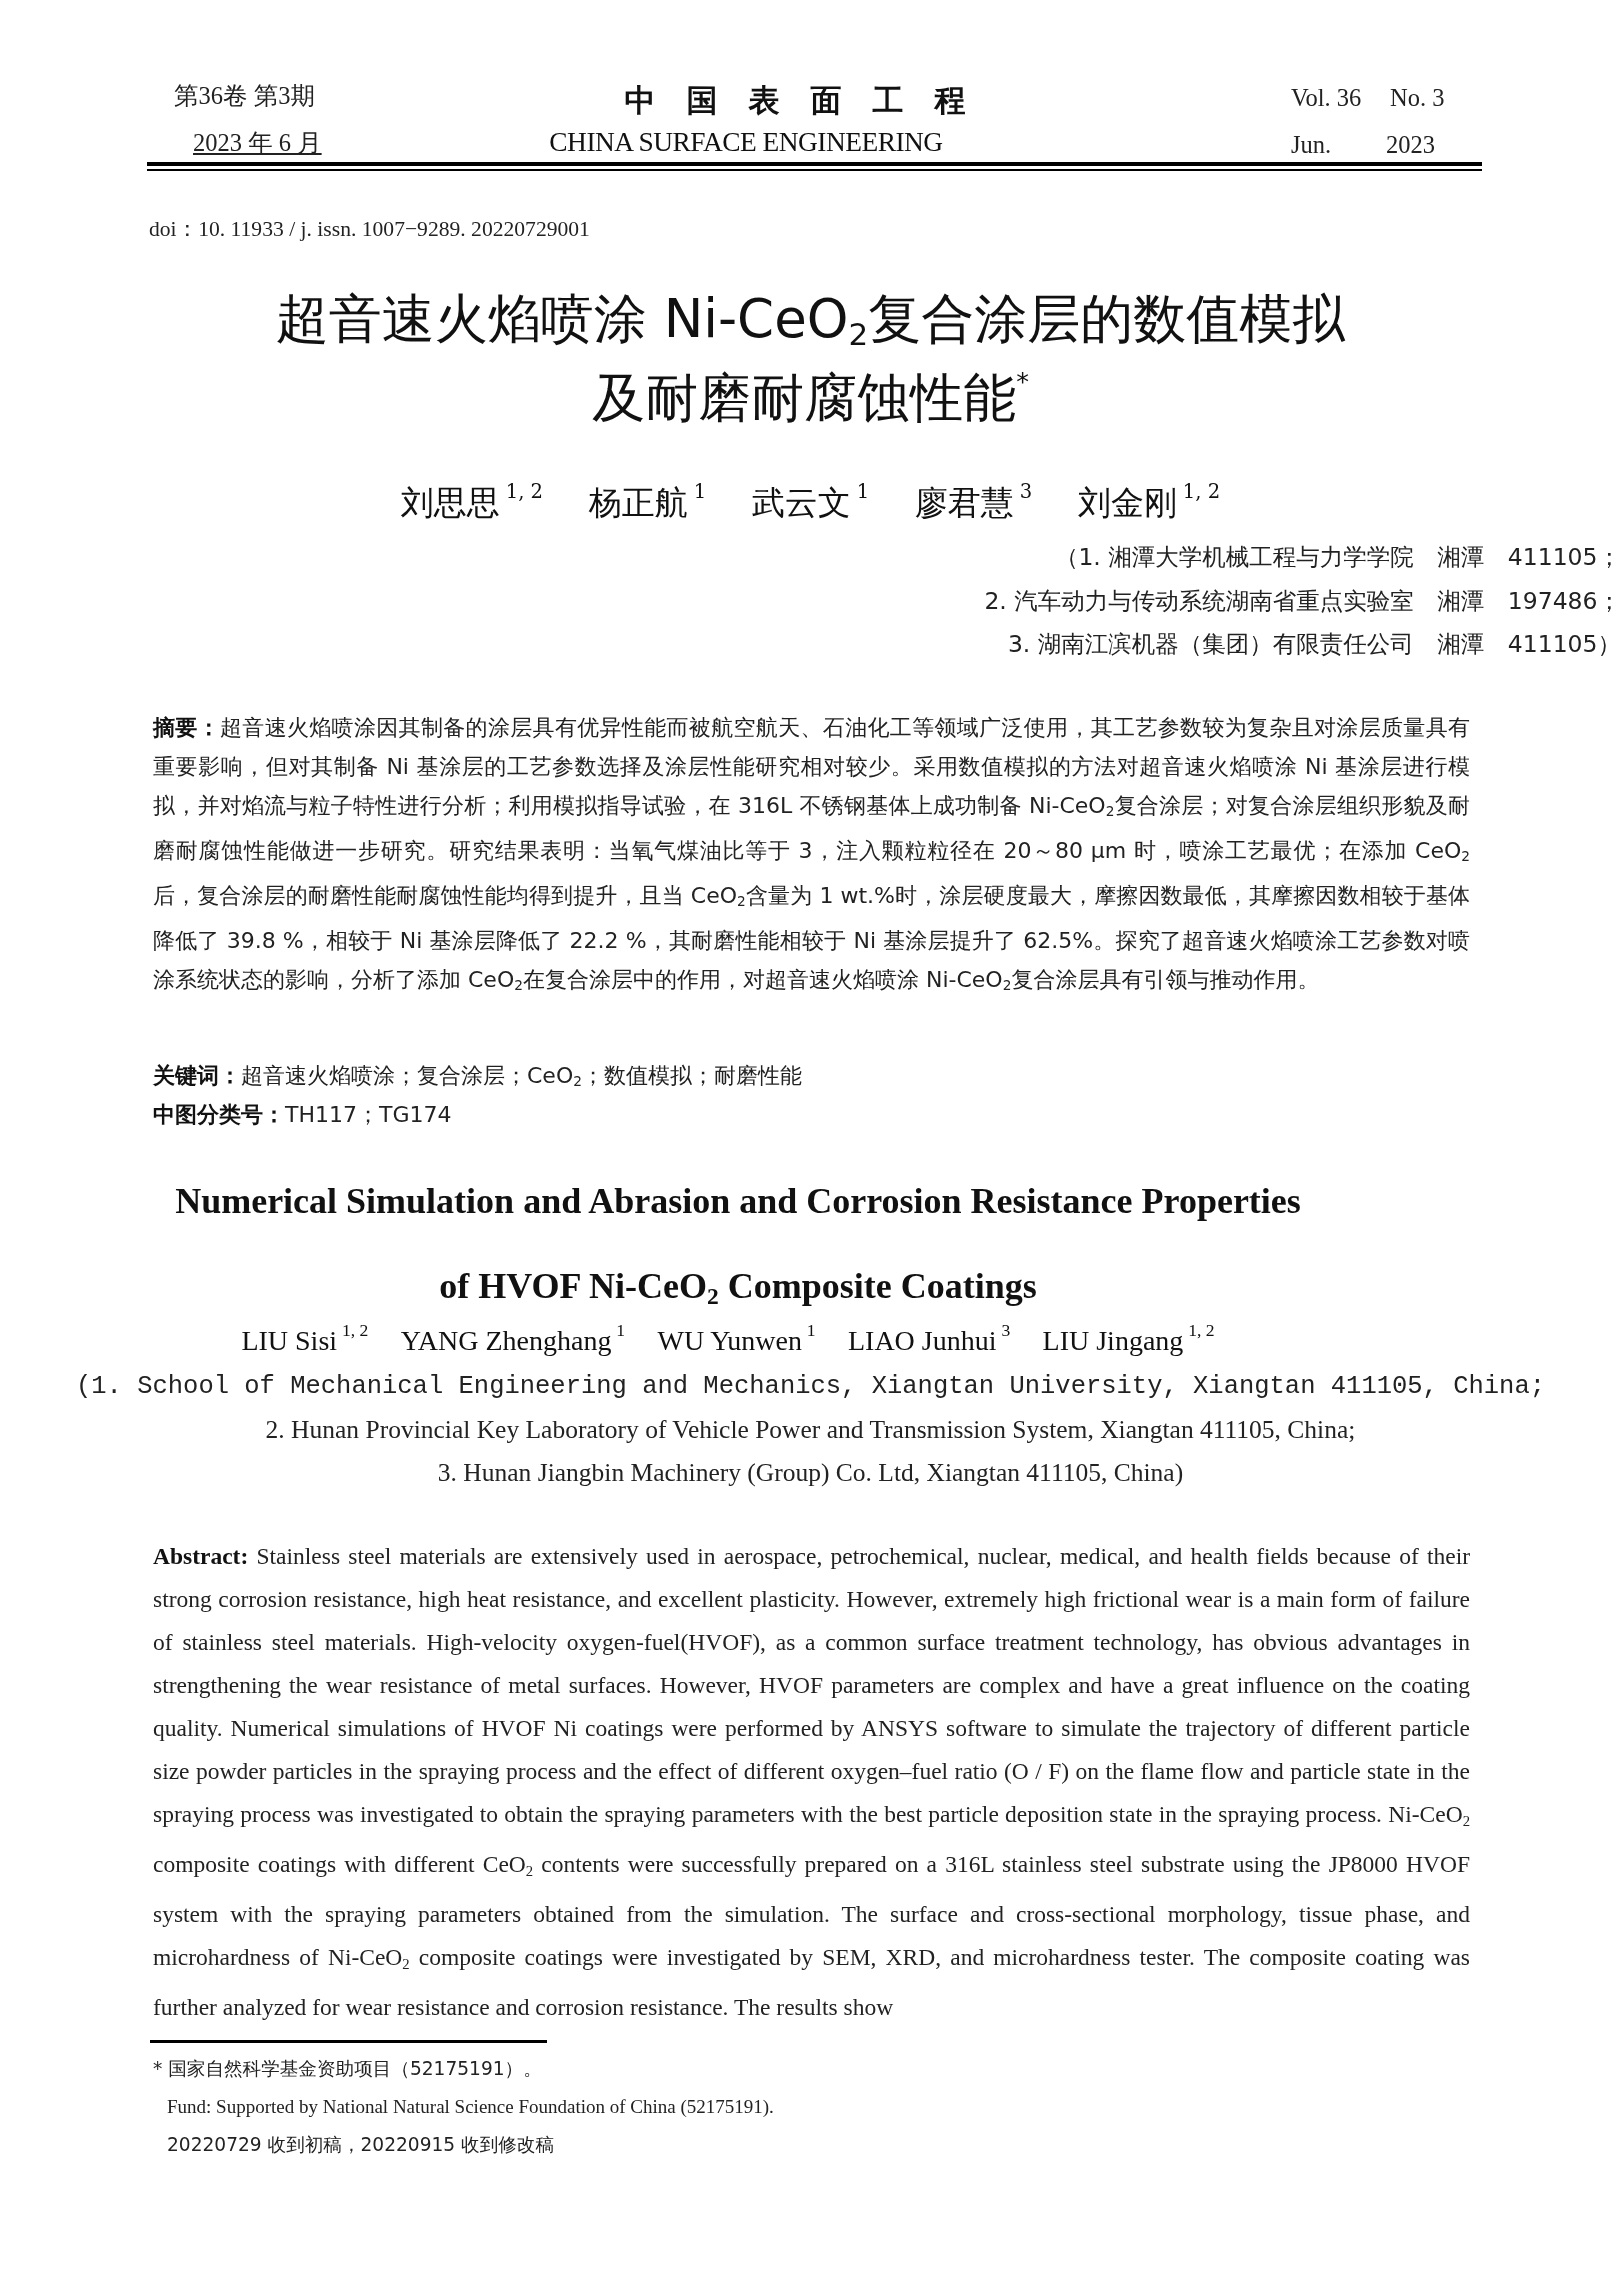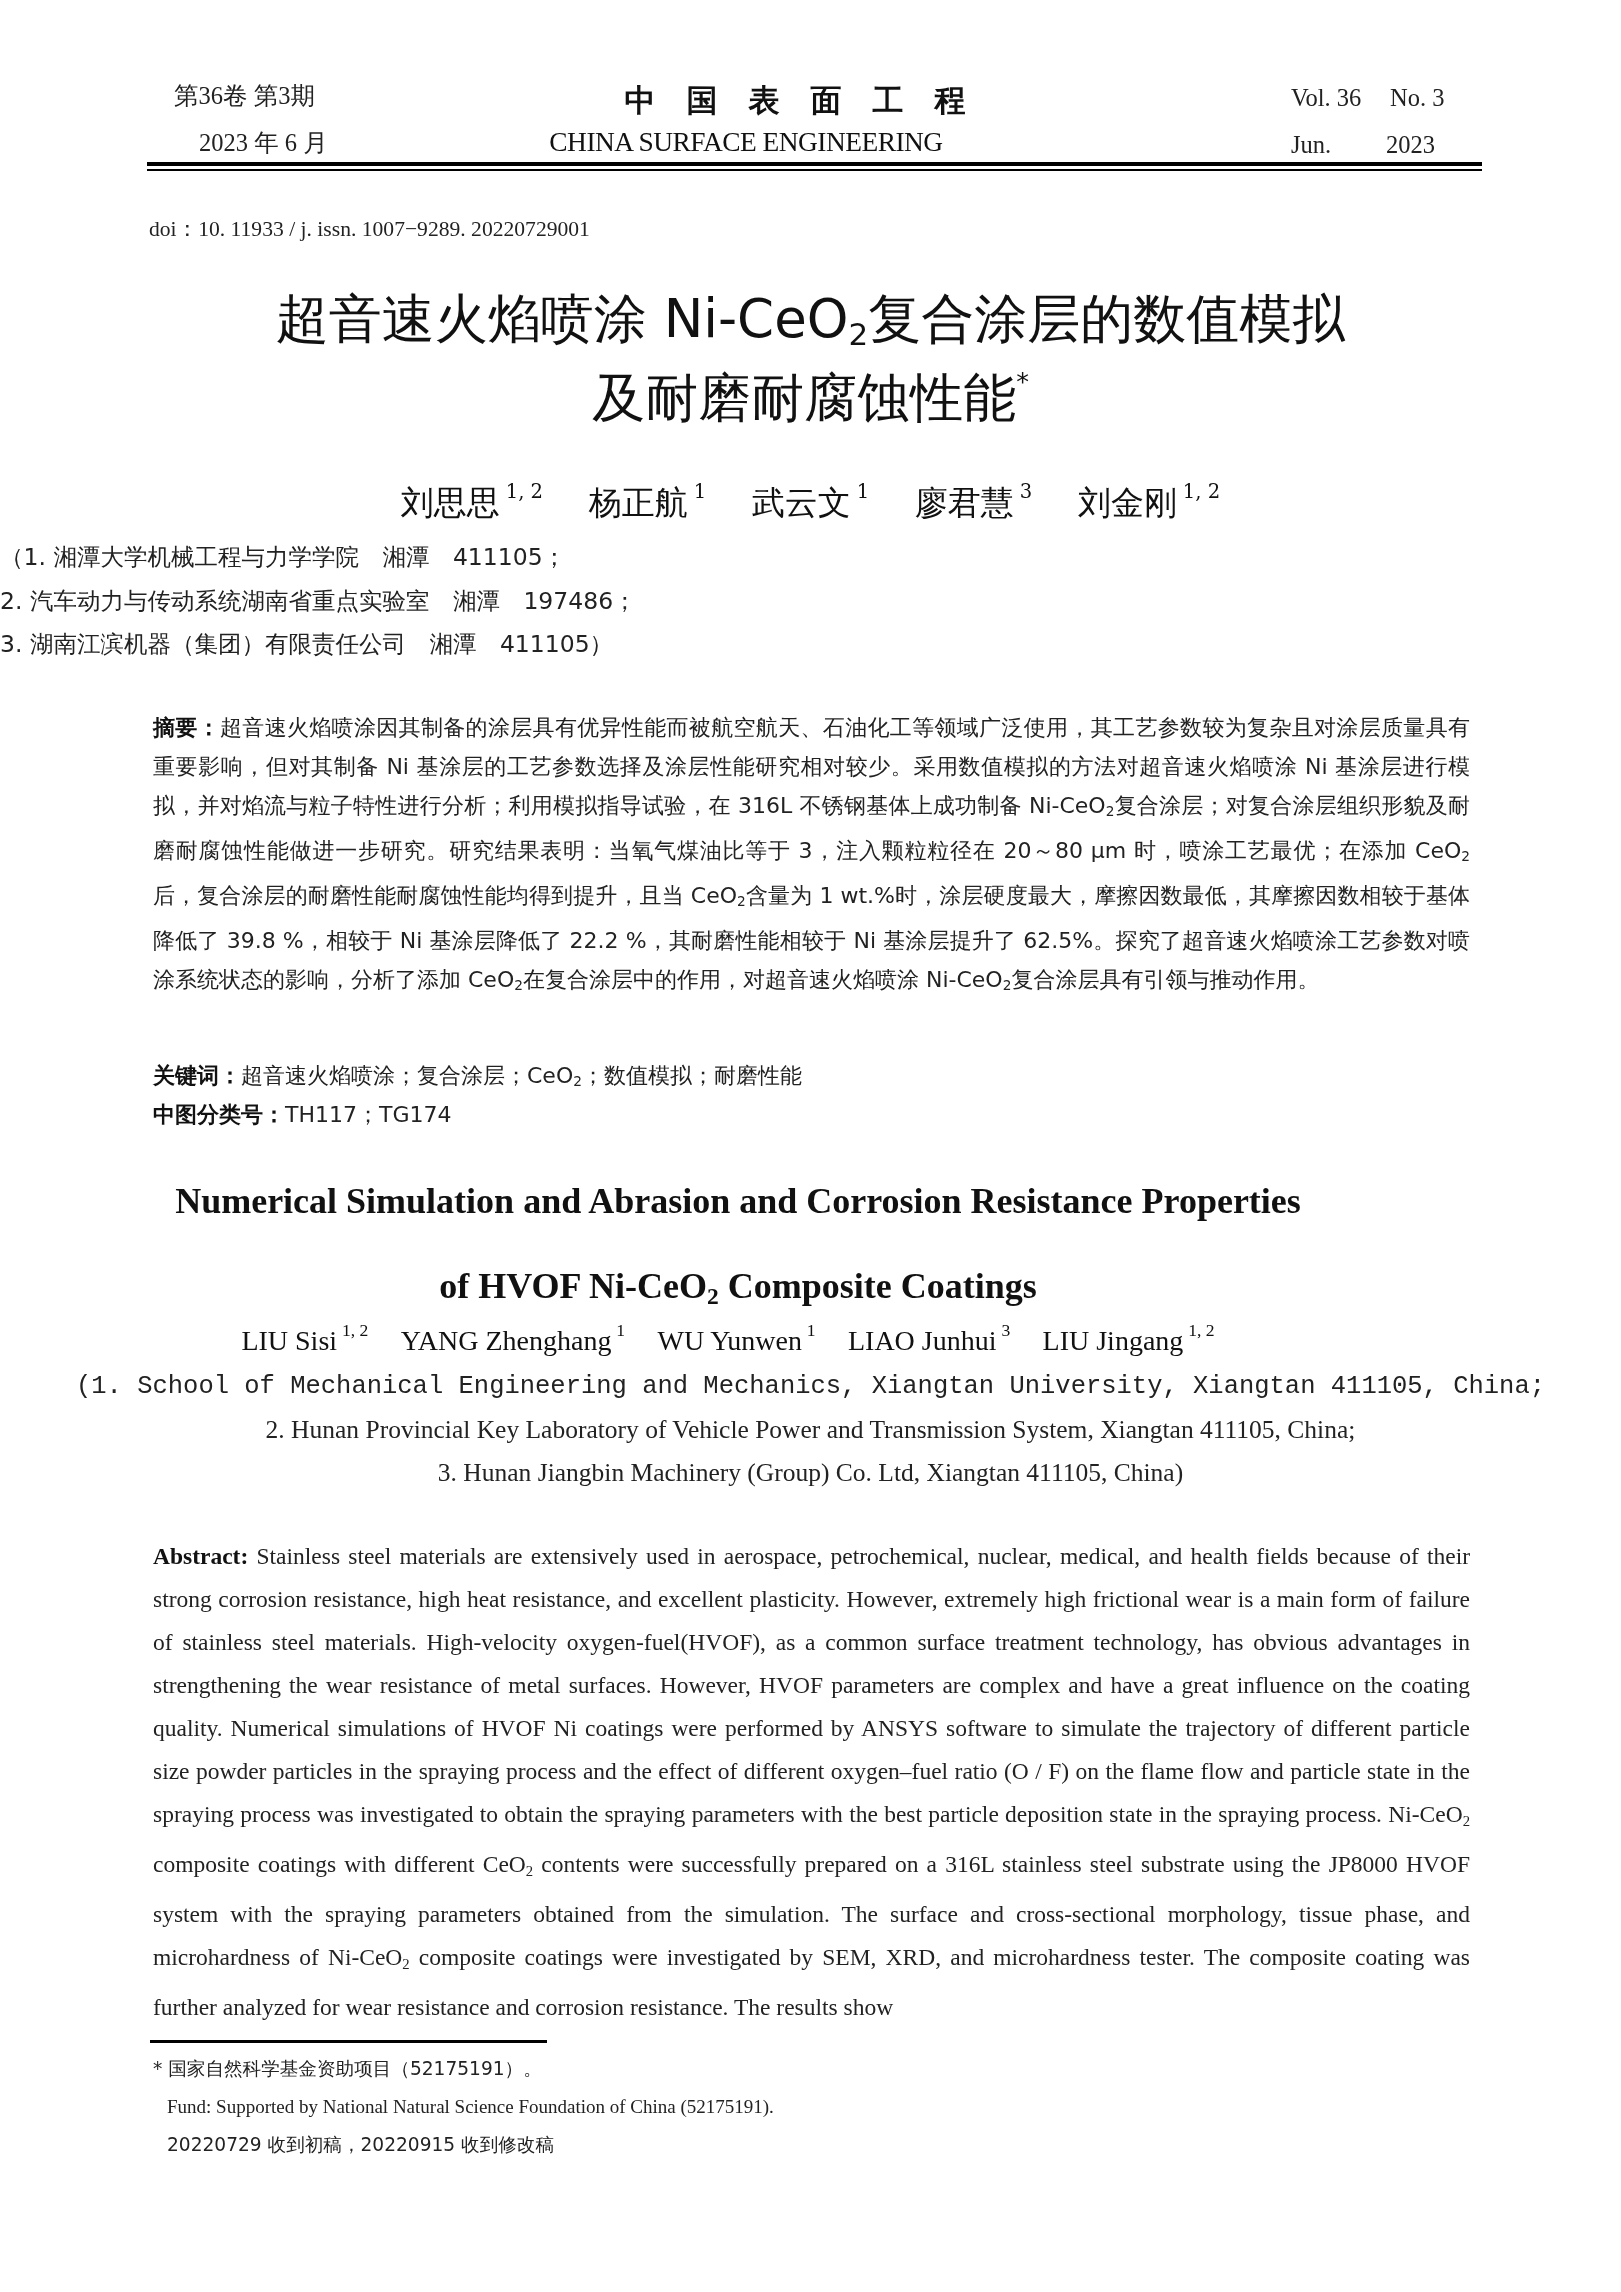--- a/index.html
+++ b/index.html
@@ -19,21 +19,21 @@
     .doi { left: 149px; top: 214px; font-size: 21.6px; color:#222; }
 
     .title-cn { left: 0; width: 1621px; text-align: center; font-family: "DejaVu Sans", sans-serif; font-size: 53px; line-height: 1; color:#111; }
     .title-cn sub { font-size: 31px; vertical-align: -7.8px; }
     .title-cn sup { font-size: 25.5px; vertical-align: 25.5px; }
 
     .authors-cn { left: 0; width: 1621px; text-align: center; top: 480px; font-size: 33px; font-family: "DejaVu Serif", serif; }
     .authors-cn .au { margin: 0 17.6px; }
     .authors-cn sup { font-size: 19.6px; vertical-align: 15.7px; margin-left: 5.9px; }
 
-    .aff-cn { left: 0; width: 1621px; text-align: left; font-size: 23.5px; font-family: "DejaVu Sans", sans-serif; color:#222; }
+    .aff-cn { left: 0; width: 1621px; text-align: right; font-size: 23.5px; font-family: "DejaVu Sans", sans-serif; color:#222; }
 
     .para-cn { left: 153px; width: 1317px; font-size: 22px; font-family: "DejaVu Sans", sans-serif; line-height: 39px; text-align: justify; color:#222; }
     .para-cn b { font-family: "DejaVu Sans", sans-serif; font-weight: bold; color:#111; }
     .para-cn sub { font-size: 13.7px; vertical-align: -2.9px; }
     .kw { left: 153px; font-size: 22px; font-family: "DejaVu Sans", sans-serif; color:#222; }
     .kw b { font-weight: bold; color:#111; }
     .kw sub { font-size: 13.7px; vertical-align: -2.9px; }
 
     .title-en { left: 0; width: 1476px; text-align: center; font-size: 36px; font-weight: bold; line-height: 49px; font-family: "Liberation Serif", serif; }
     .title-en sub { font-size: 23.5px; vertical-align: -5.9px; }
@@ -48,21 +48,21 @@
     .abstract-en sub { font-size: 14.7px; vertical-align: -3.9px; }
 
     .fn-rule { left: 150px; width: 397px; top: 2040px; height: 2.9px; background: #000; }
     .fn { left: 153px; font-size: 19px; color:#222; }
     .fn-cn { font-family: "DejaVu Sans", sans-serif; font-size: 18.6px; }
   </style>
 </head>
 <body>
 
 <div class="abs hdr-left" style="top:84px;">第36卷 第3期</div>
-<div class="abs hdr-left" style="top:131px; left:199px;">2023 年 6 月</div>
+<div class="abs hdr-left" style="top:131px; left:193px;text-decoration:underline;">2023 年 6 月</div>
 <div class="abs hdr-center-cn">中国表面工程</div>
 <div class="abs hdr-center-en">CHINA SURFACE ENGINEERING</div>
 <div class="abs hdr-right" style="left:1291px; top:86px;">Vol. 36</div>
 <div class="abs hdr-right" style="left:1390px; top:86px;">No. 3</div>
 <div class="abs hdr-right" style="left:1291px; top:133px;">Jun.</div>
 <div class="abs hdr-right" style="left:1386px; top:133px;">2023</div>
 <div class="abs rule-thick"></div>
 <div class="abs rule-thin"></div>
 
 <div class="abs doi">doi：10. 11933 / j. issn. 1007−9289. 20220729001</div>

